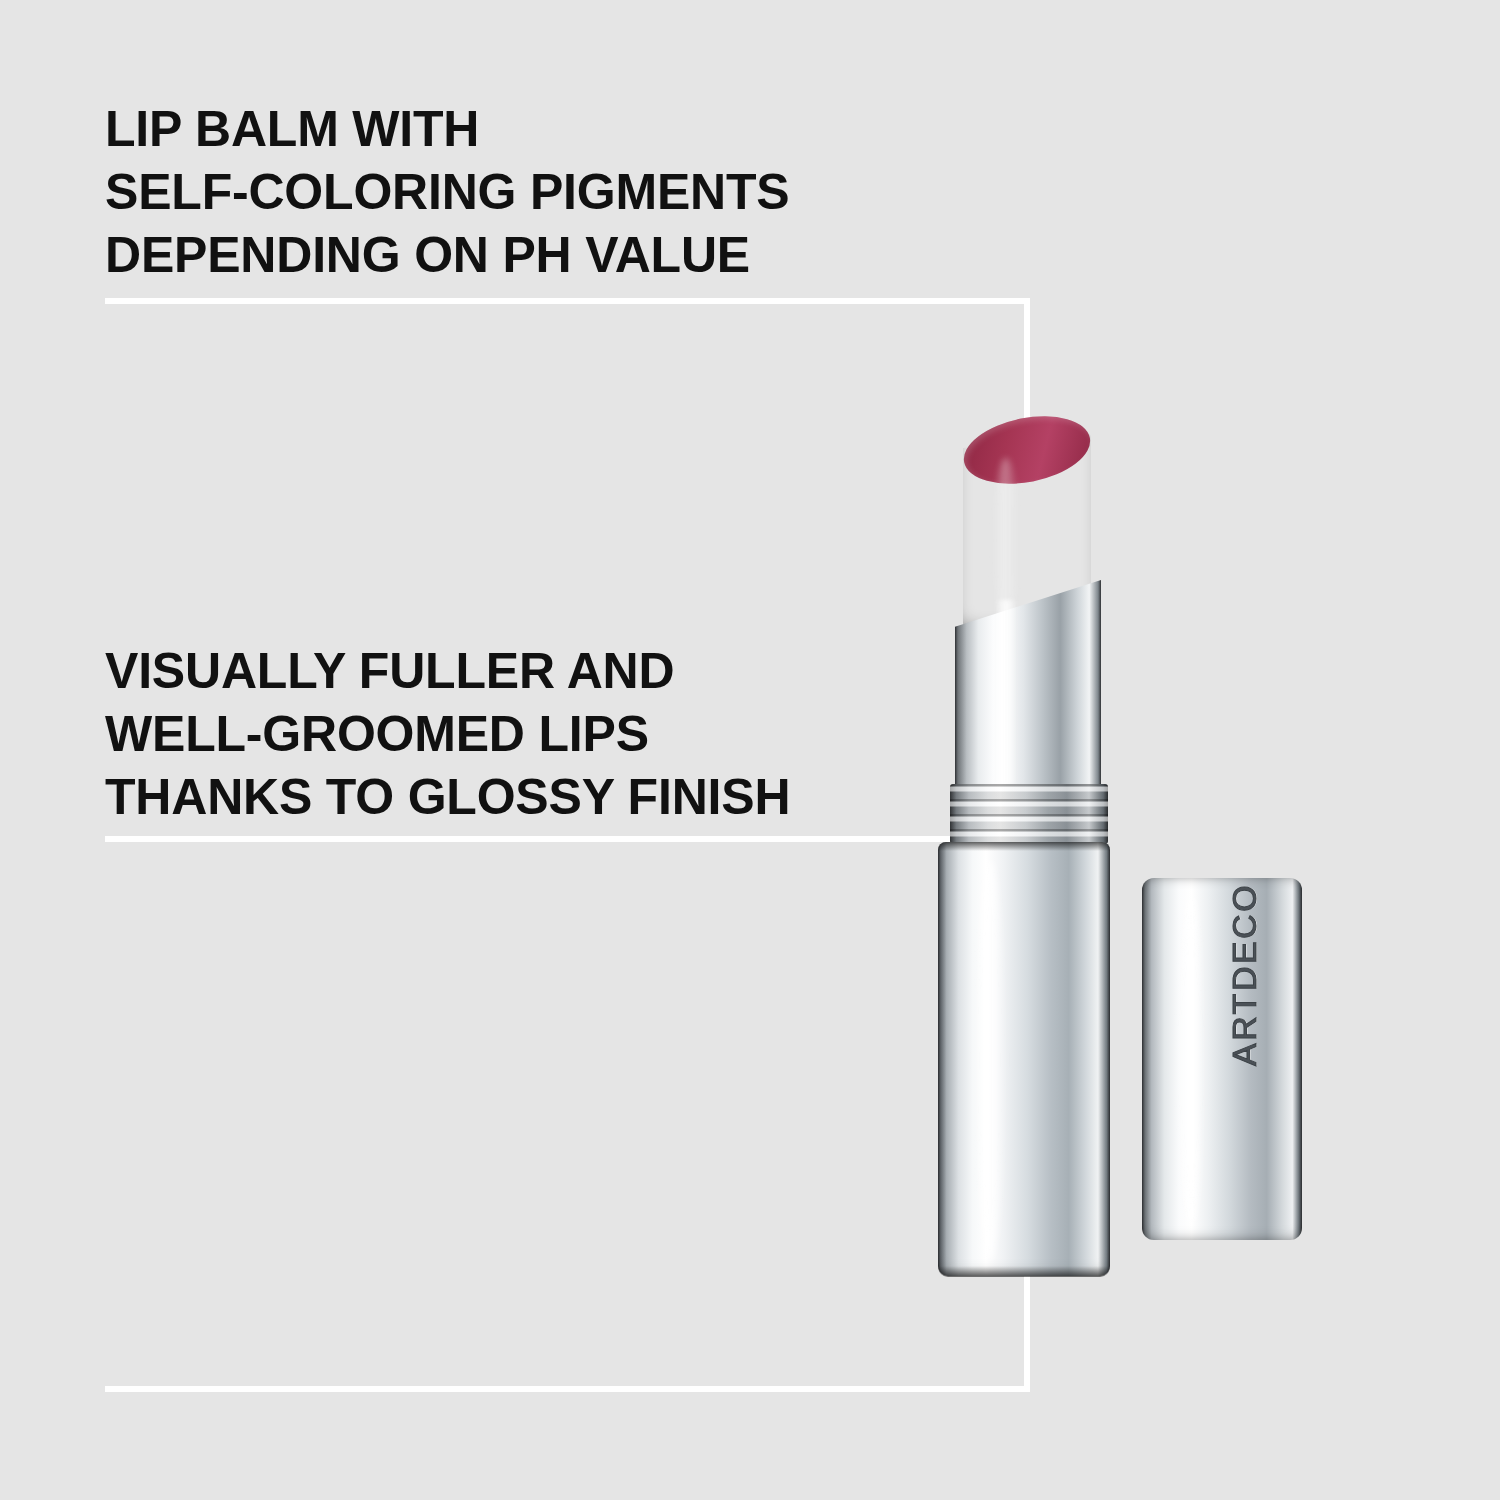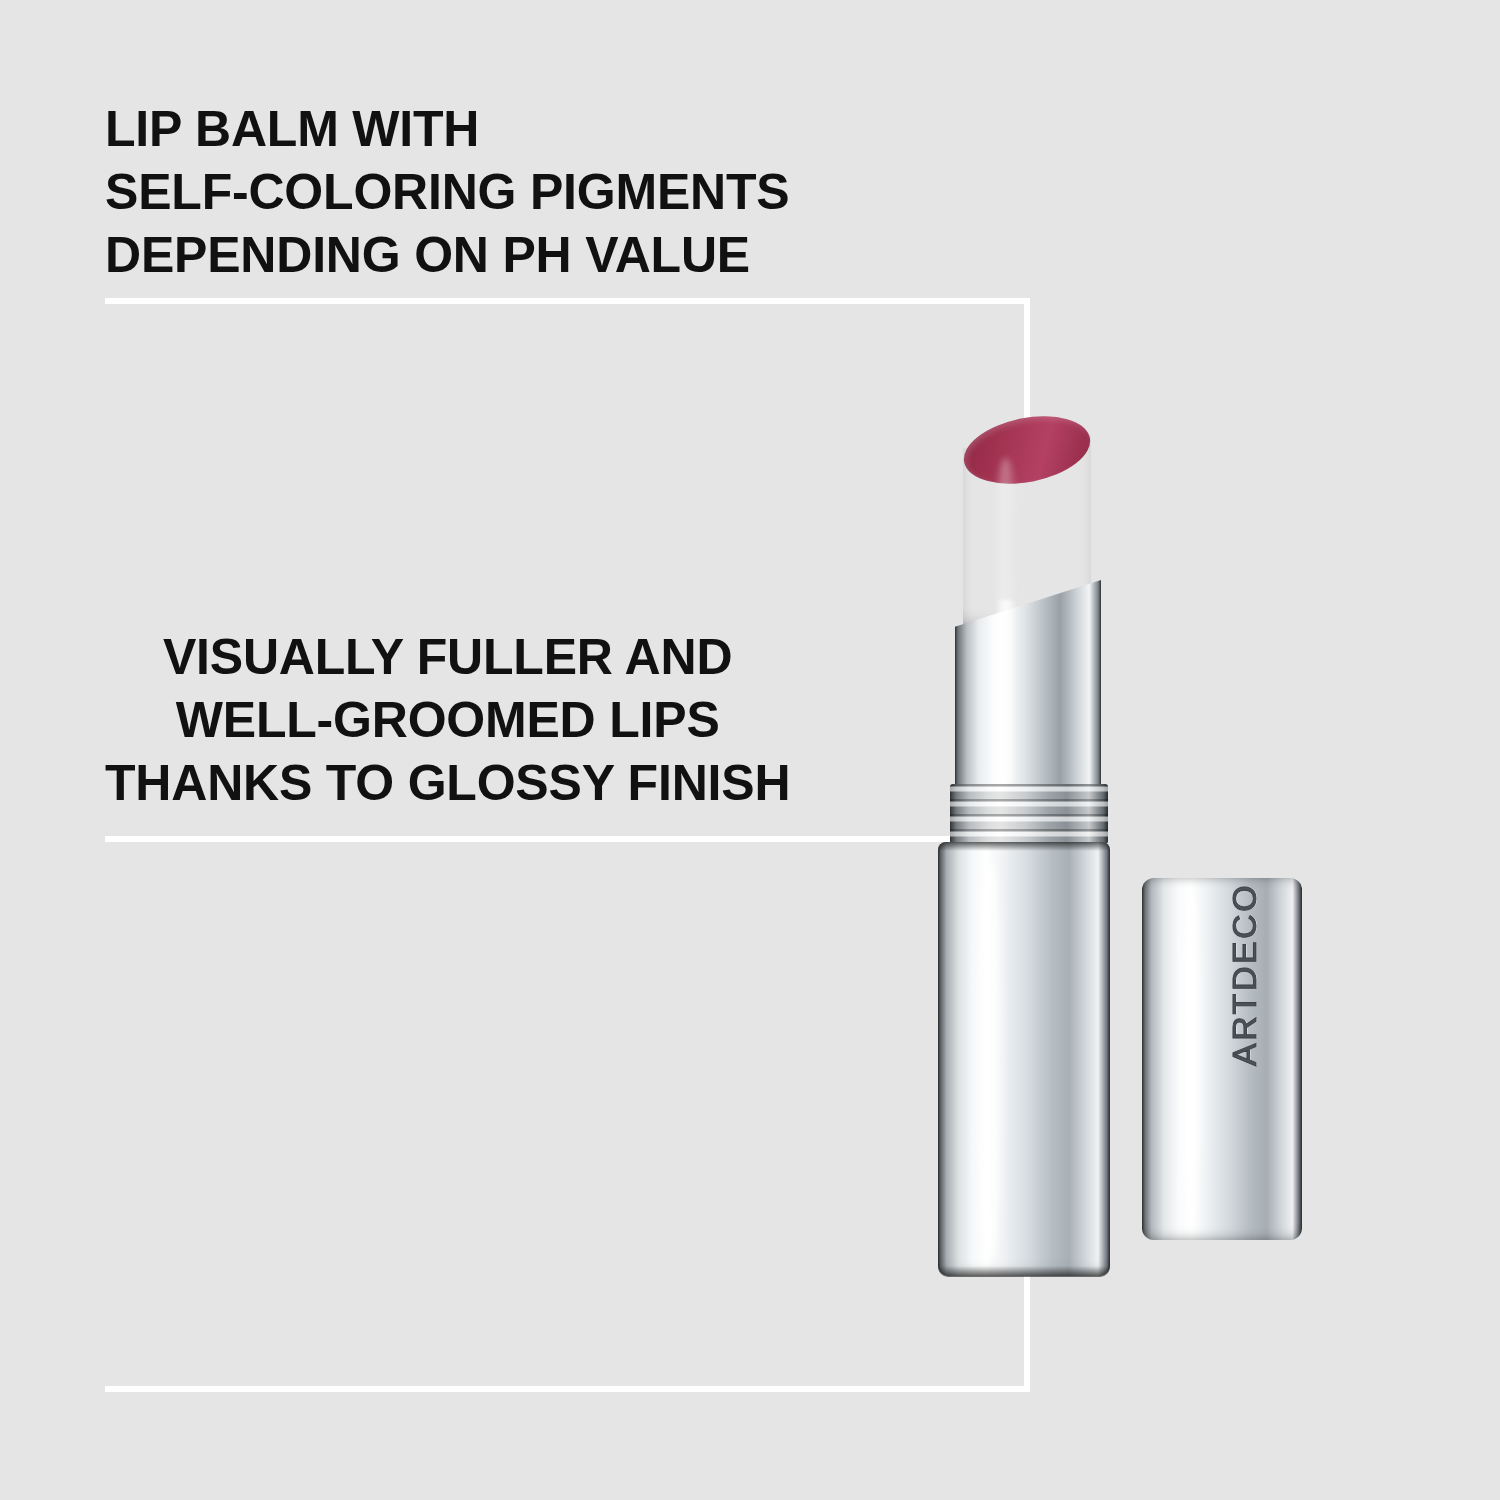--- a/index.html
+++ b/index.html
@@ -23,21 +23,21 @@
     color: #111111;
     font-weight: 700;
     font-size: 50px;
     line-height: 1.26;
     letter-spacing: -0.2px;
     white-space: pre-line;
     text-transform: uppercase;
     font-stretch: condensed;
   }
   #feature-1-text { left: 105px; top: 98px; }
-  #feature-2-text { left: 105px; top: 626px; text-align: center; }
+  #feature-2-text { left: 105px; top: 640px; }
   #feature-3-text { left: 105px; top: 1278px; }
 
   
   .rule-h {
     position: absolute;
     height: 6px;
     background: #ffffff;
   }
   .rule-v {
     position: absolute;

